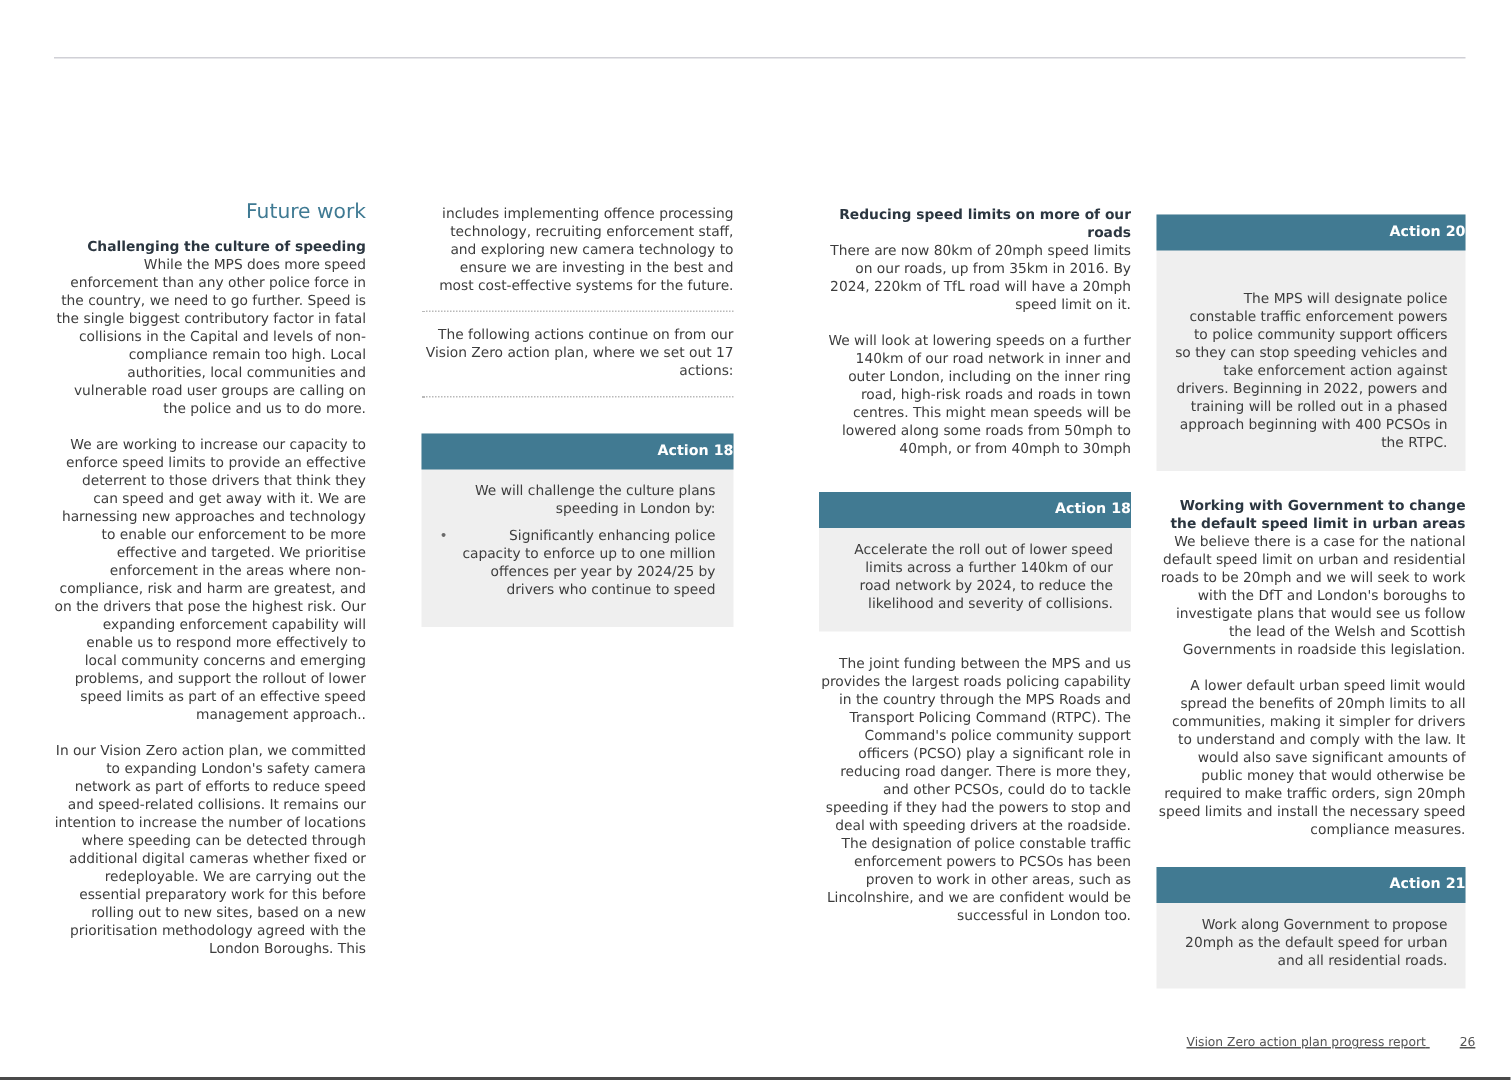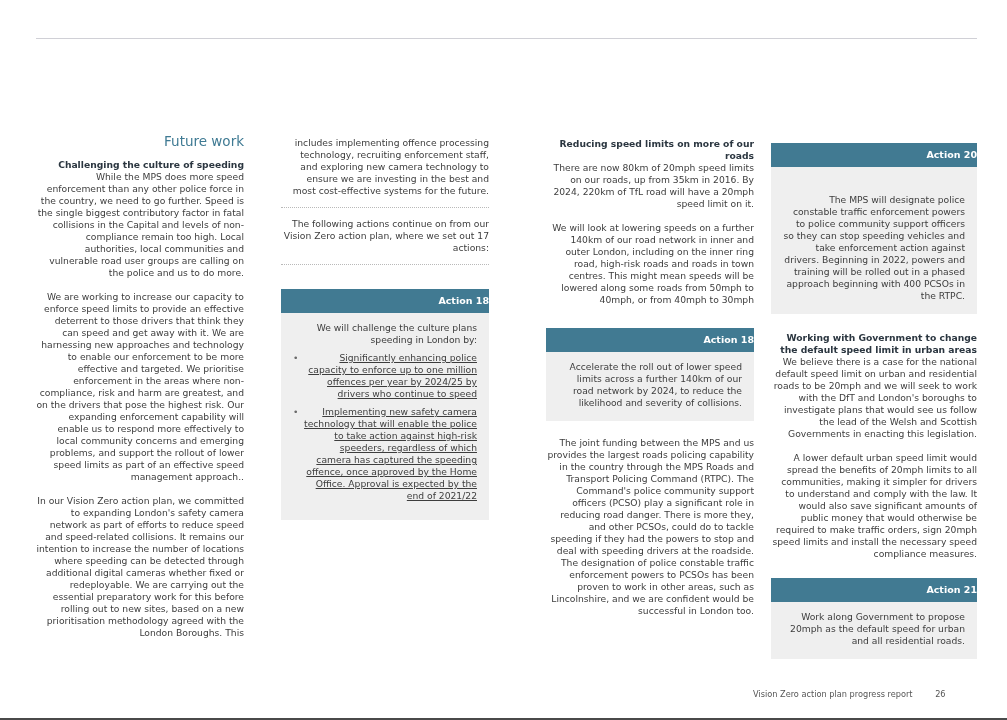--- a/index.html
+++ b/index.html
@@ -20,24 +20,24 @@
   .subhead { font-weight:bold; color:#2b3640; margin:0; }
   p { margin:0; }
   .gap { height:12px; }
   .dotted { border-top:1px dotted #b9b9b9; margin:10px 0 10px 0; }
   .action-box { background:#efefef; margin:0; }
   .action-header {
     background:#417a92; color:#ffffff; font-weight:bold;
     font-size:9.5px; height:24px; line-height:24px; padding-left:13px;
   }
   .action-body { padding:9px 12px 12px 12px; }
-  .action-body ul { margin:6px 0 0 0; padding:0; list-style:none;text-decoration:underline; }
+  .action-body ul { margin:6px 0 0 0; padding:0; list-style:none; }
   .action-body li { position:relative; padding-left:10px; margin-bottom:6px; }
   .action-body li:before { content:"•"; position:absolute; left:0; top:0; color:#6a6a6a; }
-  .footer { position:absolute; top:689px; left:753px; font-size:8.2px; color:#555; }
+  .footer { position:absolute; top:689px; left:791px; font-size:8.2px; color:#555;text-decoration:underline; }
   .footer .page-num { margin-left:20px; }
 </style>
 </head>
 <body>
 
 <div class="top-rule"></div>
 
 <div class="col col1">
   <h2 class="section-title">Future work</h2>
   <p class="subhead">Challenging the culture of speeding</p>
@@ -53,21 +53,20 @@
   <div class="dotted"></div>
   <p>The following actions continue on from our Vision Zero action plan, where we set out 17 actions:</p>
   <div class="dotted"></div>
   <div style="height:14px;"></div>
   <div class="action-box">
     <div class="action-header">Action 18</div>
     <div class="action-body">
       <p>We will challenge the culture plans speeding in London by:</p>
       <ul>
         <li>Significantly enhancing police capacity to enforce up to one million offences per year by 2024/25 by drivers who continue to speed</li>
-        <li>Implementing new safety camera technology that will enable the police to take action against high-risk speeders, regardless of which camera has captured the speeding offence, once approved by the Home Office. Approval is expected by the end of 2021/22</li>
       </ul>
     </div>
   </div>
 </div>
 
 <div class="col col3" style="top:138px;">
   <p class="subhead">Reducing speed limits on more of our roads</p>
   <p>There are now 80km of 20mph speed limits on our roads, up from 35km in 2016. By 2024, 220km of TfL road will have a 20mph speed limit on it.</p>
   <div class="gap"></div>
   <p>We will look at lowering speeds on a further 140km of our road network in inner and outer London, including on the inner ring road, high-risk roads and roads in town centres. This might mean speeds will be lowered along some roads from 50mph to 40mph, or from 40mph to 30mph</p>
@@ -84,21 +83,21 @@
 
 <div class="col col4">
   <div class="action-box">
     <div class="action-header">Action 20</div>
     <div class="action-body" style="padding-top:27px;">
       <p>The MPS will designate police constable traffic enforcement powers to police community support officers so they can stop speeding vehicles and take enforcement action against drivers. Beginning in 2022, powers and training will be rolled out in a phased approach beginning with 400 PCSOs in the RTPC.</p>
     </div>
   </div>
   <div style="height:18px;"></div>
   <p class="subhead">Working with Government to change the default speed limit in urban areas</p>
-  <p>We believe there is a case for the national default speed limit on urban and residential roads to be 20mph and we will seek to work with the DfT and London's boroughs to investigate plans that would see us follow the lead of the Welsh and Scottish Governments in enacting this legislation.</p>
+  <p>We believe there is a case for the national default speed limit on urban and residential roads to be 20mph and we will seek to work with the DfT and London's boroughs to investigate plans that would see us follow the lead of the Welsh and Scottish Governments in roadside this legislation.</p>
   <div class="gap"></div>
   <p>A lower default urban speed limit would spread the benefits of 20mph limits to all communities, making it simpler for drivers to understand and comply with the law. It would also save significant amounts of public money that would otherwise be required to make traffic orders, sign 20mph speed limits and install the necessary speed compliance measures.</p>
   <div style="height:18px;"></div>
   <div class="action-box">
     <div class="action-header">Action 21</div>
     <div class="action-body">
       <p>Work along Government to propose 20mph as the default speed for urban and all residential roads.</p>
     </div>
   </div>
 </div>

